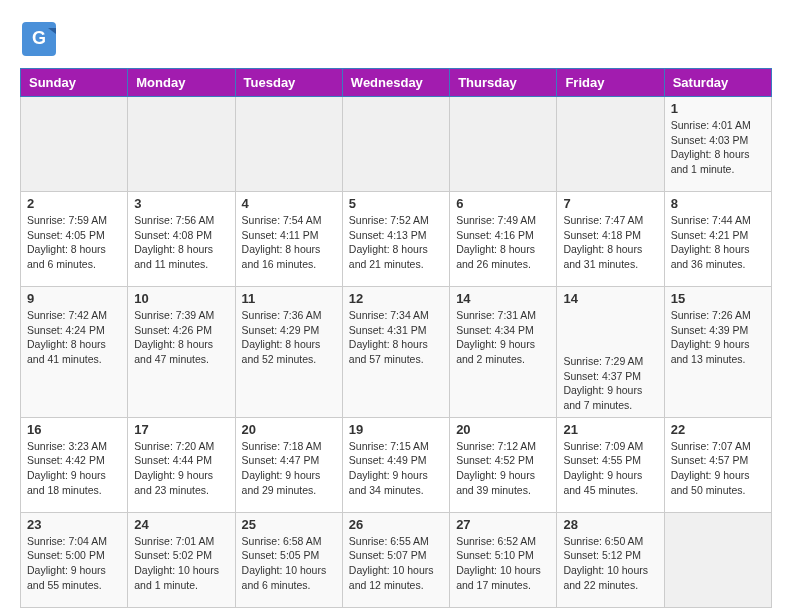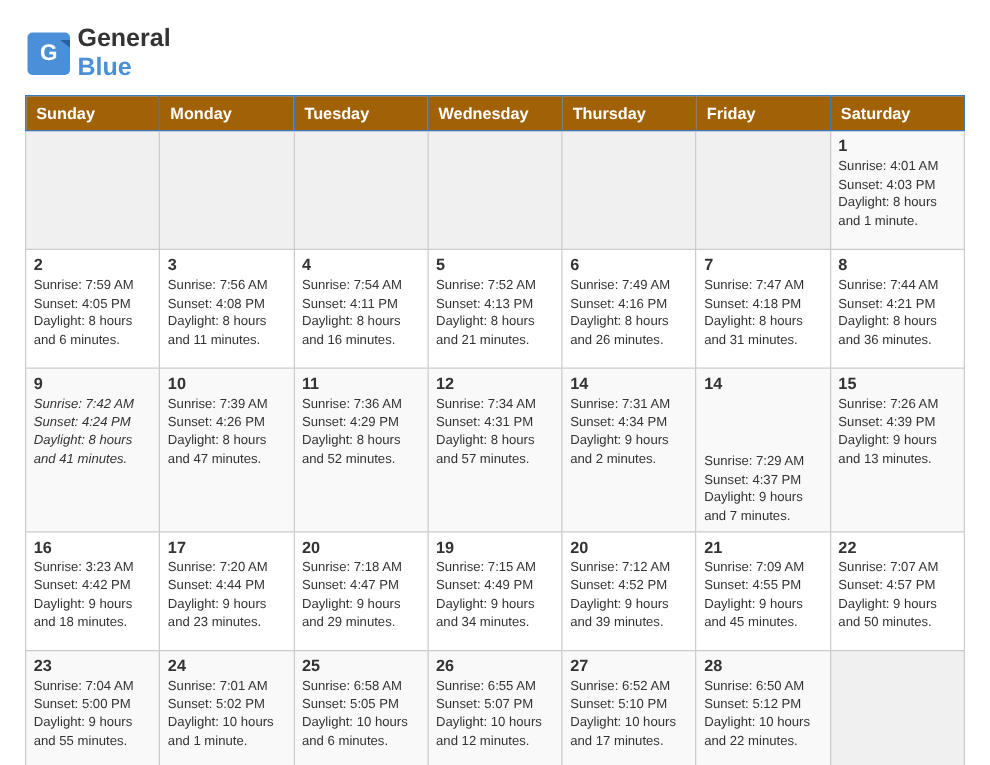--- a/index.html
+++ b/index.html
@@ -34,21 +34,21 @@
       font-size: 16px;
       font-weight: normal;
       color: #555;
     }
     .calendar {
       width: 100%;
       border-collapse: collapse;
       table-layout: fixed;
     }
     .calendar thead th {
-      background-color: #a16207;
+      background-color: #a21caf;
       color: #fff;
       text-align: left;
       padding: 6px 8px;
       font-size: 13px;
       font-weight: bold;
       border: 1px solid #3a7abf;
     }
     .calendar tbody td {
       vertical-align: top;
       border: 1px solid #ccc;
@@ -80,24 +80,20 @@
 <body>
 
 <div class="header">
   <div class="logo">
     <div style="display:flex;align-items:center;gap:4px;">
       <svg width="38" height="38" viewBox="0 0 38 38">
         <rect x="2" y="2" width="34" height="34" rx="4" fill="#4a90d9"></rect>
         <text x="19" y="24" text-anchor="middle" font-size="18" font-weight="bold" fill="white" font-family="Arial">G</text>
         <polygon points="28,8 36,14 36,8" fill="#2a5fa0"></polygon>
       </svg>
-      <div>
-        <span style="font-size:20px;font-weight:bold;color:#333;">General</span><br>
-        <span style="font-size:20px;font-weight:bold;color:#4a90d9;">Blue</span>
-      </div>
     </div>
   </div>
   <div class="title-block">
     <h1></h1>
     <h2></h2>
   </div>
 </div>
 
 <table class="calendar">
   <thead>
@@ -166,21 +162,21 @@
         <td>
           <span class="day-number">8</span>
           <div class="day-info" style="white-space: pre-line;">Sunrise: 7:44 AM
 Sunset: 4:21 PM
 Daylight: 8 hours and 36 minutes.</div>
         </td>
       </tr>
       <tr>
         <td>
           <span class="day-number">9</span>
-          <div class="day-info" style="white-space: pre-line; font-style: italic;">Sunrise: 7:42 AM
+          <div class="day-info" style="white-space: pre-line;">Sunrise: 7:42 AM
 Sunset: 4:24 PM
 Daylight: 8 hours and 41 minutes.</div>
         </td>
         <td>
           <span class="day-number">10</span>
           <div class="day-info" style="white-space: pre-line;">Sunrise: 7:39 AM
 Sunset: 4:26 PM
 Daylight: 8 hours and 47 minutes.</div>
         </td>
         <td>

